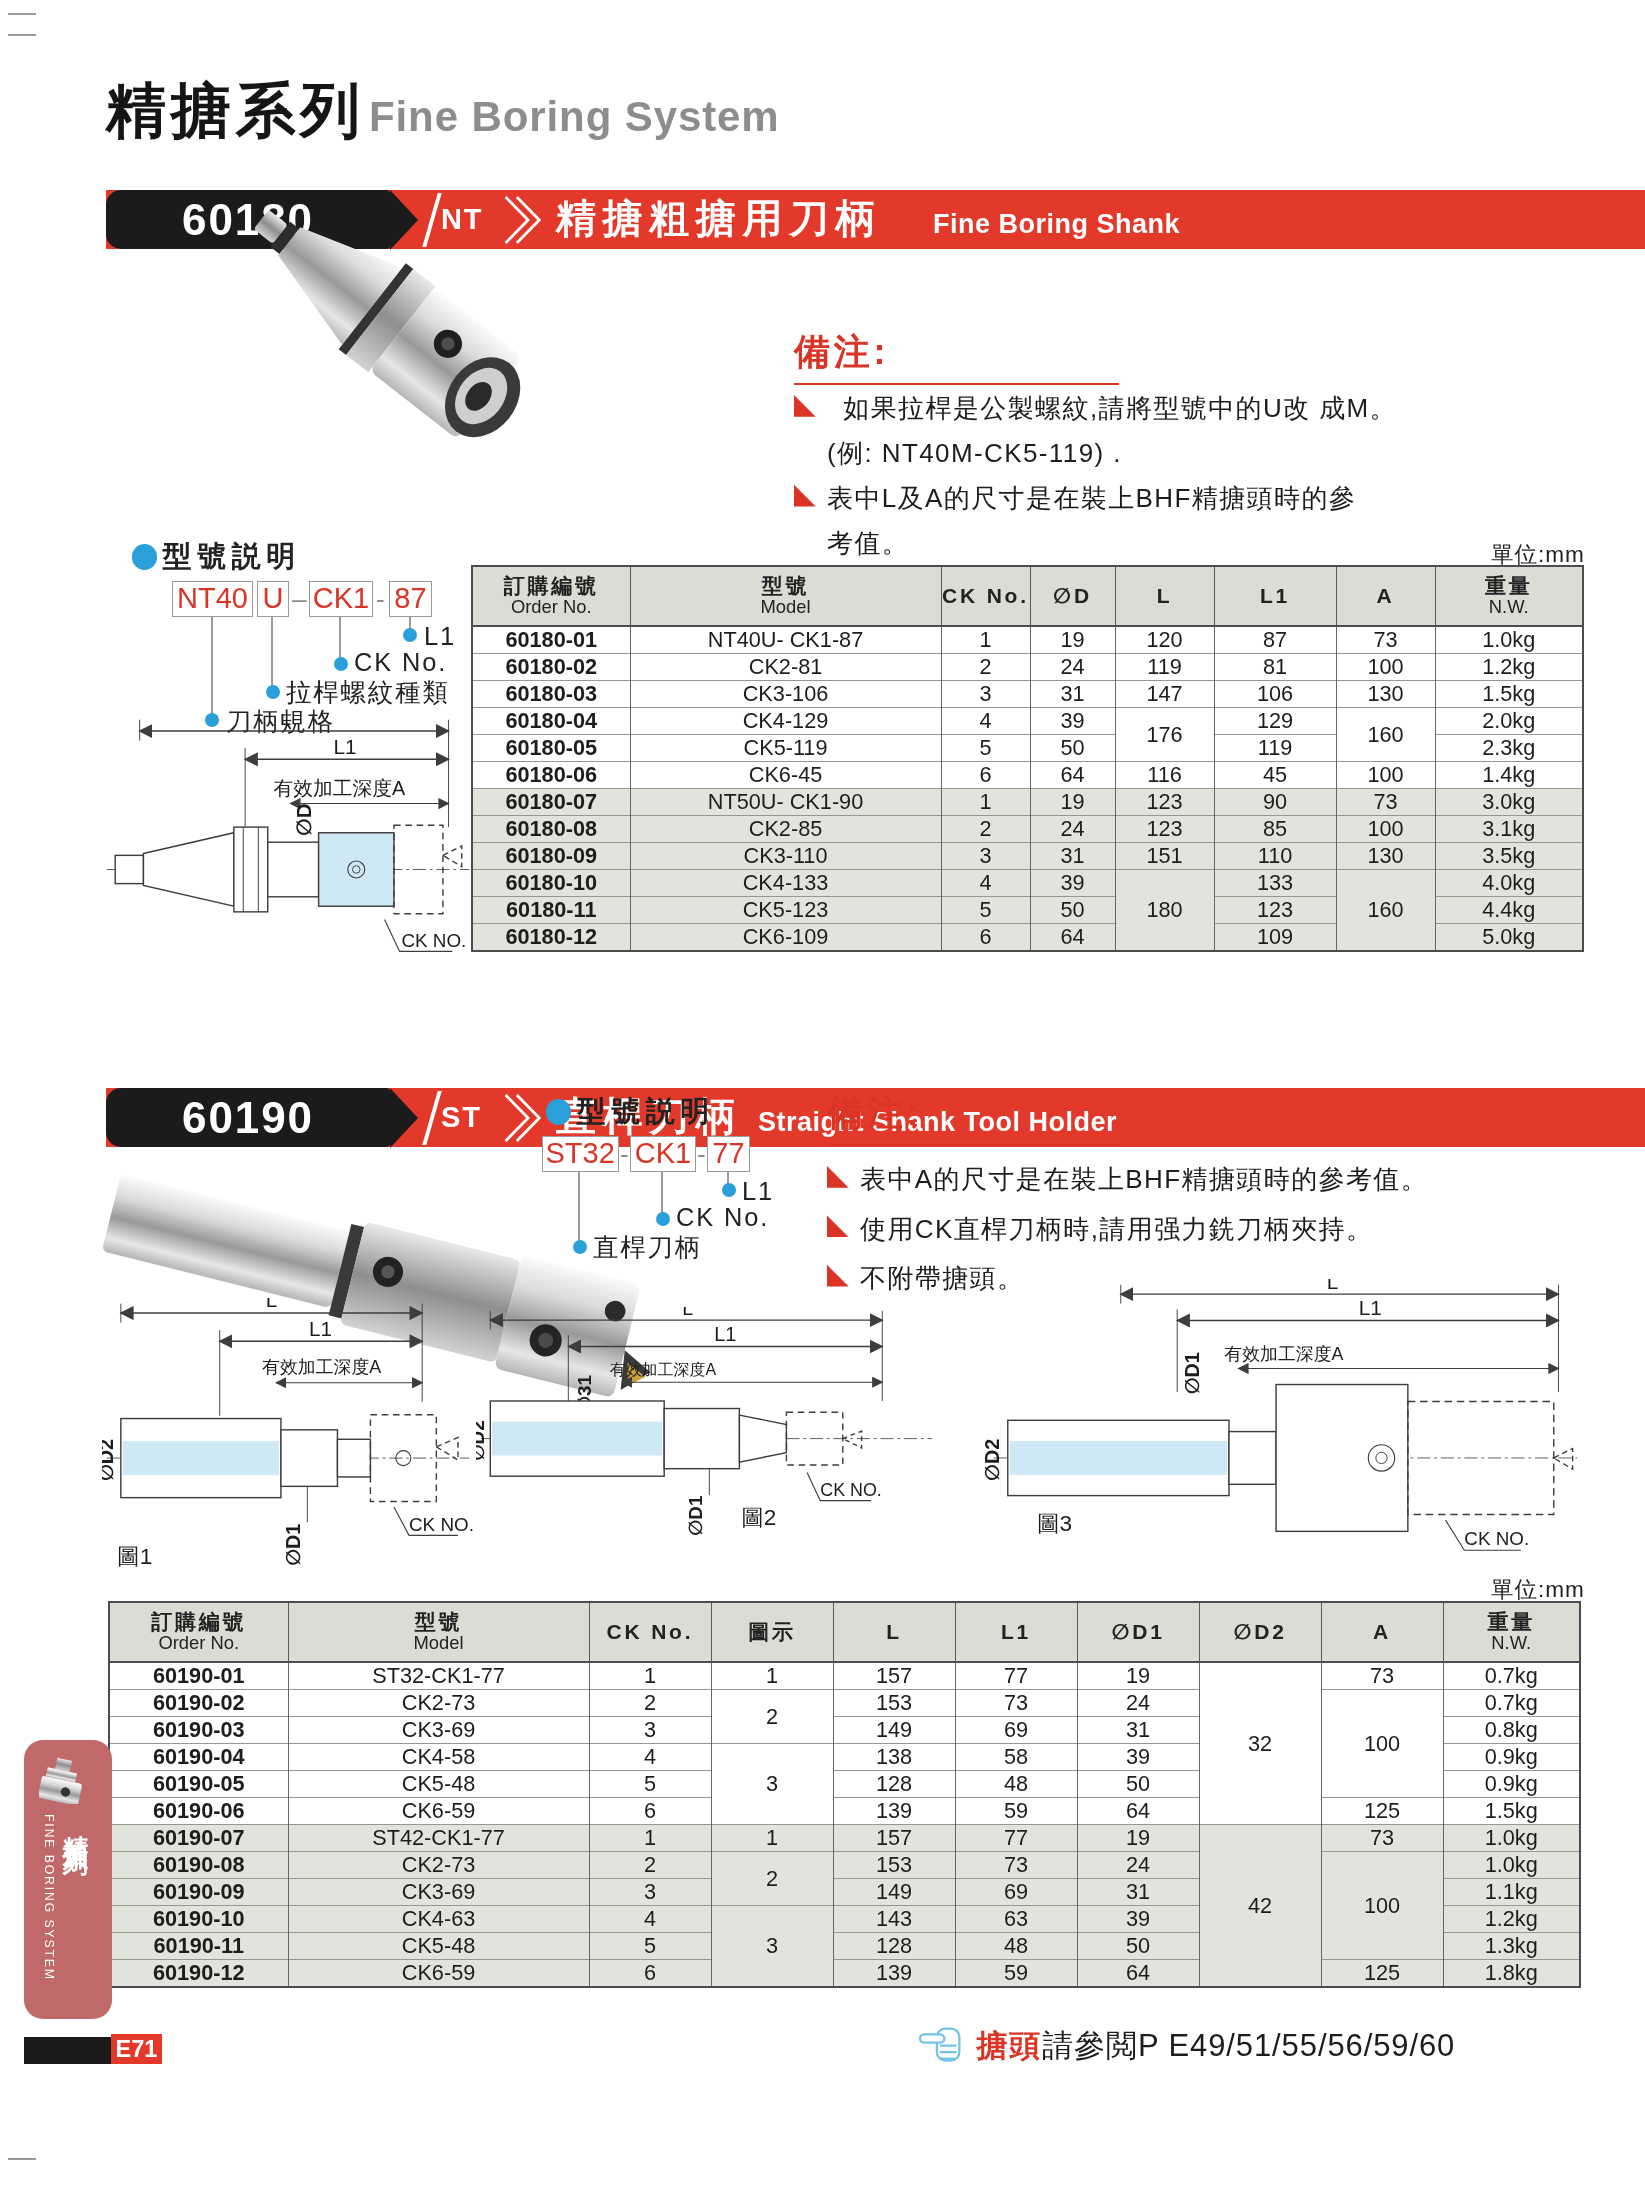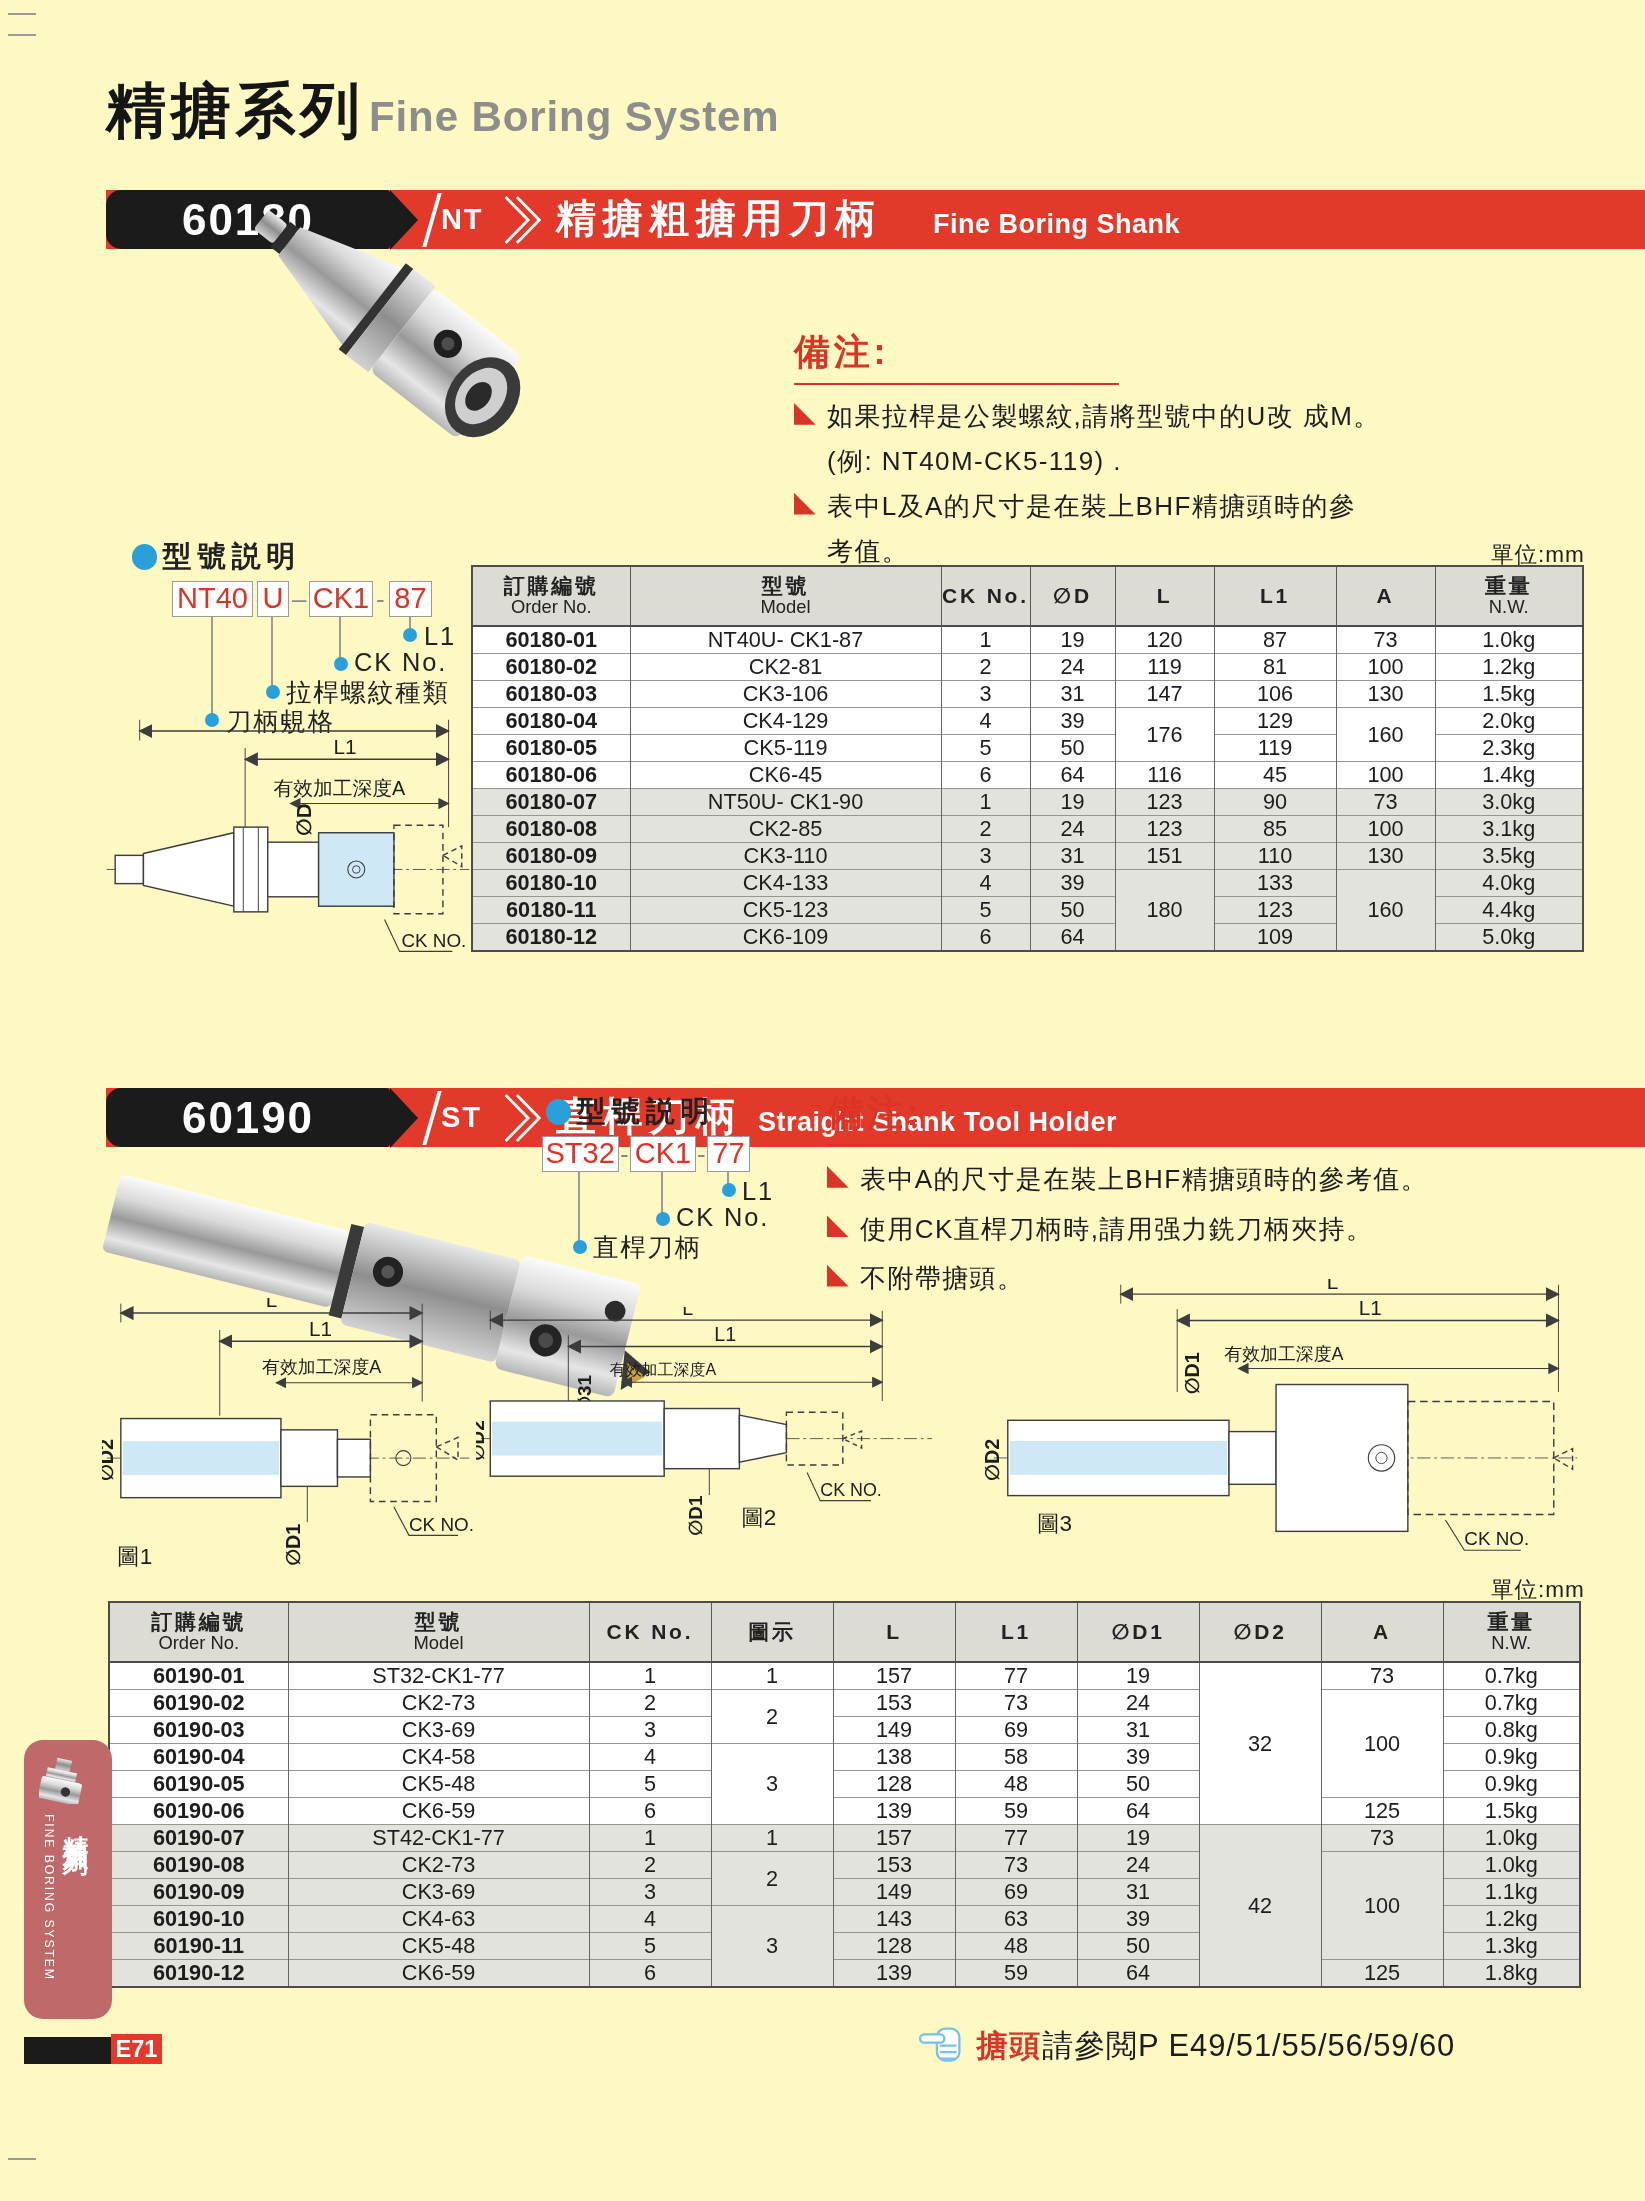--- a/index.html
+++ b/index.html
@@ -1,16 +1,16 @@
 <!DOCTYPE html>
 <html style="font-size:15px"><head>
 <meta charset="utf-8">
 <style>
   html,body{margin:0;padding:0;background:#888;}
-  .page{position:relative;width:1645px;height:2202px;background:#fef9c3;overflow:hidden;
+  .page{position:relative;width:1645px;height:2202px;background:#ffffff;overflow:hidden;
         font-family:"Liberation Sans","DejaVu Sans",sans-serif;color:#1a1a1a;}
   .abs{position:absolute;}
 
   
   .mark{position:absolute;background:#9a9a9a;}
 
   
   .title-cjk{font-size:60px;font-weight:bold;letter-spacing:4.7px;color:#151515;}
   .title-en{font-size:42px;font-weight:bold;color:#8d8d8d;letter-spacing:0.9px;}
 
@@ -157,21 +157,21 @@
     <div class="ldot" style="left:134px;top:148px;"></div>
     <div class="llab" style="left:154px;top:139px;">拉桿螺紋種類</div>
     <div class="lead" style="left:79px;top:80px;height:98px;"></div>
     <div class="ldot" style="left:73px;top:176px;"></div>
     <div class="llab" style="left:94px;top:168px;">刀柄規格</div>
   </div>
 
   <div class="abs" style="left:794px;top:328px;width:603px;">
     <div class="note-h">備注:</div>
     <div class="note-u" style="width:325px;"></div>
-    <div class="nline" style="margin-top:13px;">
+    <div class="nline" style="margin-top:5px;justify-content:space-between;">
         <span class="tri"></span>
         <span>如果拉桿是公製螺紋,請將型號中的U改 成M。</span>
       </div>
     <div class="nline indent">
         <span>(例: NT40M-CK5-119) .</span>
       </div>
     <div class="nline">
         <span class="tri"></span>
         <span>表中L及A的尺寸是在裝上BHF精搪頭時的參</span>
       </div>

